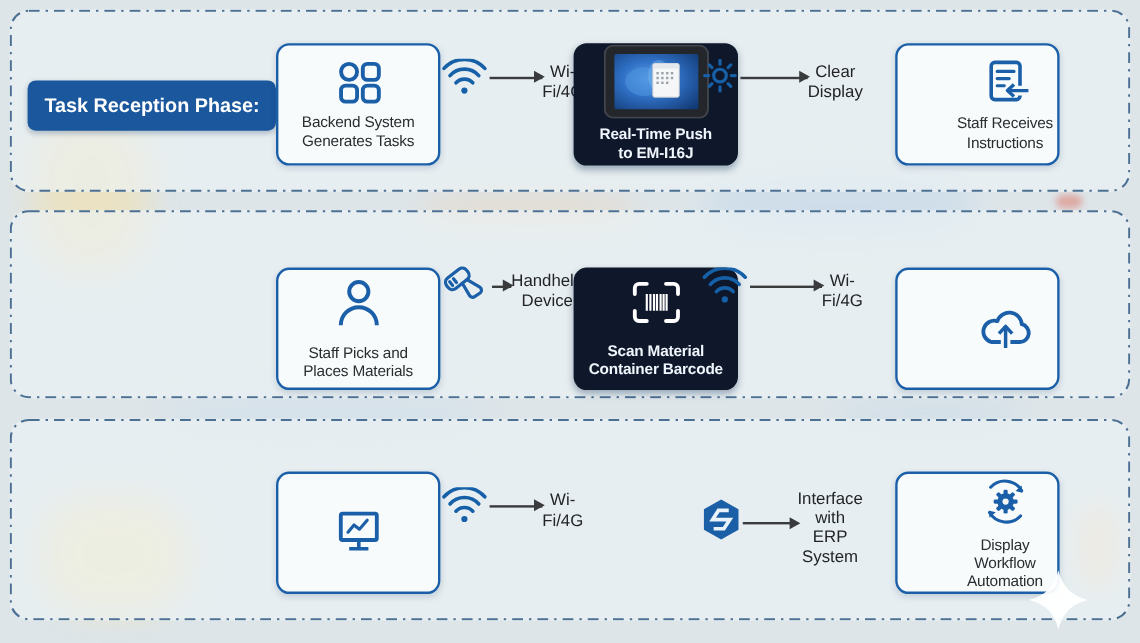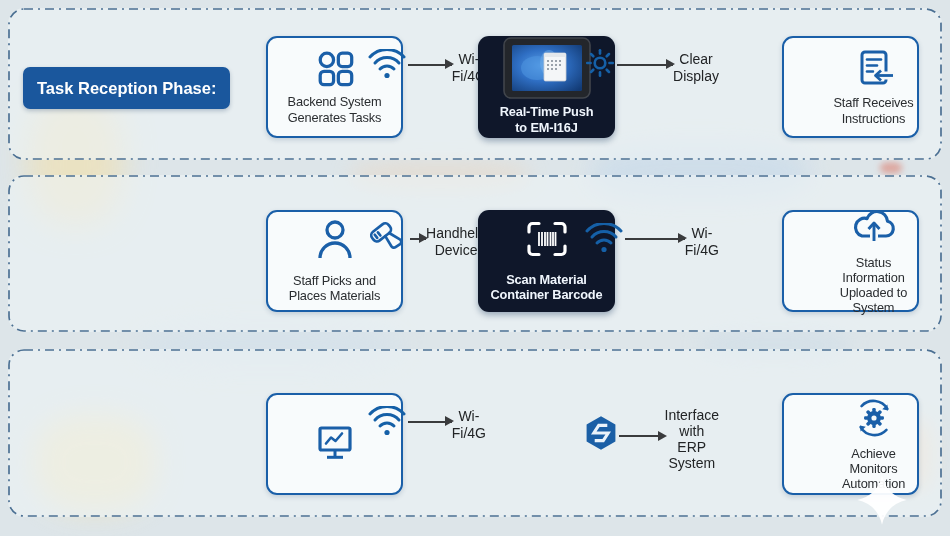--- a/index.html
+++ b/index.html
@@ -40,37 +40,36 @@
 
   .step{
     position:absolute;width:137px;height:102px;border-radius:11px;
     display:flex;flex-direction:column;align-items:center;justify-content:center;
     box-sizing:border-box;padding:5px 2px 7px 2px;gap:5px;
   }
   .step.outline{
     background:rgba(249,252,253,0.93);
     border:2.5px solid #1a5fa8;
     box-shadow:0 2px 5px rgba(30,60,100,.18);
-    margin-left:36px;
   }
   .step.filled{
     background:#0f172a;
     box-shadow:0 3px 6px rgba(10,40,80,.35);
     font-weight:bold;
   }
   .step-title{
     white-space:pre-line;text-align:center;color:#2a2d30;
     font-size:12.8px;line-height:1.18;letter-spacing:-0.15px;
   }
   .step.filled .step-title{color:#f0f6fd;}
   .col-1{left:222px;}
   .col-2{left:470px;}
   .col-3{left:738px;padding-left:48px;}
   .row-1 .step{top:28px;}
-  .row-2 .step{top:35px;gap:12px;}
+  .row-2 .step{top:48px;gap:12px;}
   .row-3 .step{top:44px;}
 
   .connector{
     position:absolute;display:flex;align-items:center;
   }
   .conn-1{left:358px;width:120px;}
   .conn-2{left:575px;width:136px;}
   .row-1 .connector{top:36px;}
   .row-2 .connector{top:43px;}
   .row-3 .connector{top:52px;}
@@ -275,22 +274,20 @@
 
     <div class="step outline col-3">
       <span>
         <svg width="50" height="38" viewBox="0 0 50 38" fill="none">
           <path d="M 13,31 h 24 a 7.5,7.5 0 0 0 1.5,-14.8 a 10.5,10.5 0 0 0 -20.4,-2.6 A 8.6,8.6 0 0 0 13,31 z" stroke="#1a5fa8" stroke-width="3.2" stroke-linejoin="round"></path>
           <line x1="25" y1="36" x2="25" y2="28" stroke="#f6f9fa" stroke-width="8"></line>
           <line x1="25" y1="36" x2="25" y2="19" stroke="#1a5fa8" stroke-width="2.9"></line>
           <path d="M 19.5,24 L 25,18 L 30.5,24" stroke="#1a5fa8" stroke-width="2.9" fill="none" stroke-linejoin="round"></path>
         </svg>
       </span>
-      <div class="step-title">Status Information
-Uploaded to System</div>
     </div>
   </div>
 
   <div class="phase-row row-3">
     <svg class="row-border" width="934" height="168">
       <rect x="1" y="1" width="932" height="166" rx="15" fill="none" stroke="#4c7093" stroke-width="1.7" stroke-dasharray="9 5 2 5"></rect>
     </svg>
 
 
     <div class="step outline col-1">
@@ -344,21 +341,21 @@
             <rect x="22.2" y="13.6" width="3.6" height="5" rx="1.2" transform="rotate(45 24 24)"></rect>
             <rect x="22.2" y="29.4" width="3.6" height="5" rx="1.2" transform="rotate(45 24 24)"></rect>
             <rect x="22.2" y="13.6" width="3.6" height="5" rx="1.2" transform="rotate(90 24 24)"></rect>
             <rect x="22.2" y="29.4" width="3.6" height="5" rx="1.2" transform="rotate(90 24 24)"></rect>
             <rect x="22.2" y="13.6" width="3.6" height="5" rx="1.2" transform="rotate(135 24 24)"></rect>
             <rect x="22.2" y="29.4" width="3.6" height="5" rx="1.2" transform="rotate(135 24 24)"></rect>
           </g>
           <circle cx="24" cy="24" r="2.7" fill="#f6f9fa"></circle>
         </svg>
       </span>
-      <div class="step-title">Achieve Monitors
+      <div class="step-title">Display Workflow
 Automation</div>
     </div>
   </div>
 
   <span class="sparkle">
     <svg width="52" height="52" viewBox="0 0 40 40">
       <path d="M20 1 Q23.5 16.5 39 20 Q23.5 23.5 20 39 Q16.5 23.5 1 20 Q16.5 16.5 20 1 Z" fill="#ffffff" opacity="0.95"></path>
     </svg>
   </span>
 </div>

